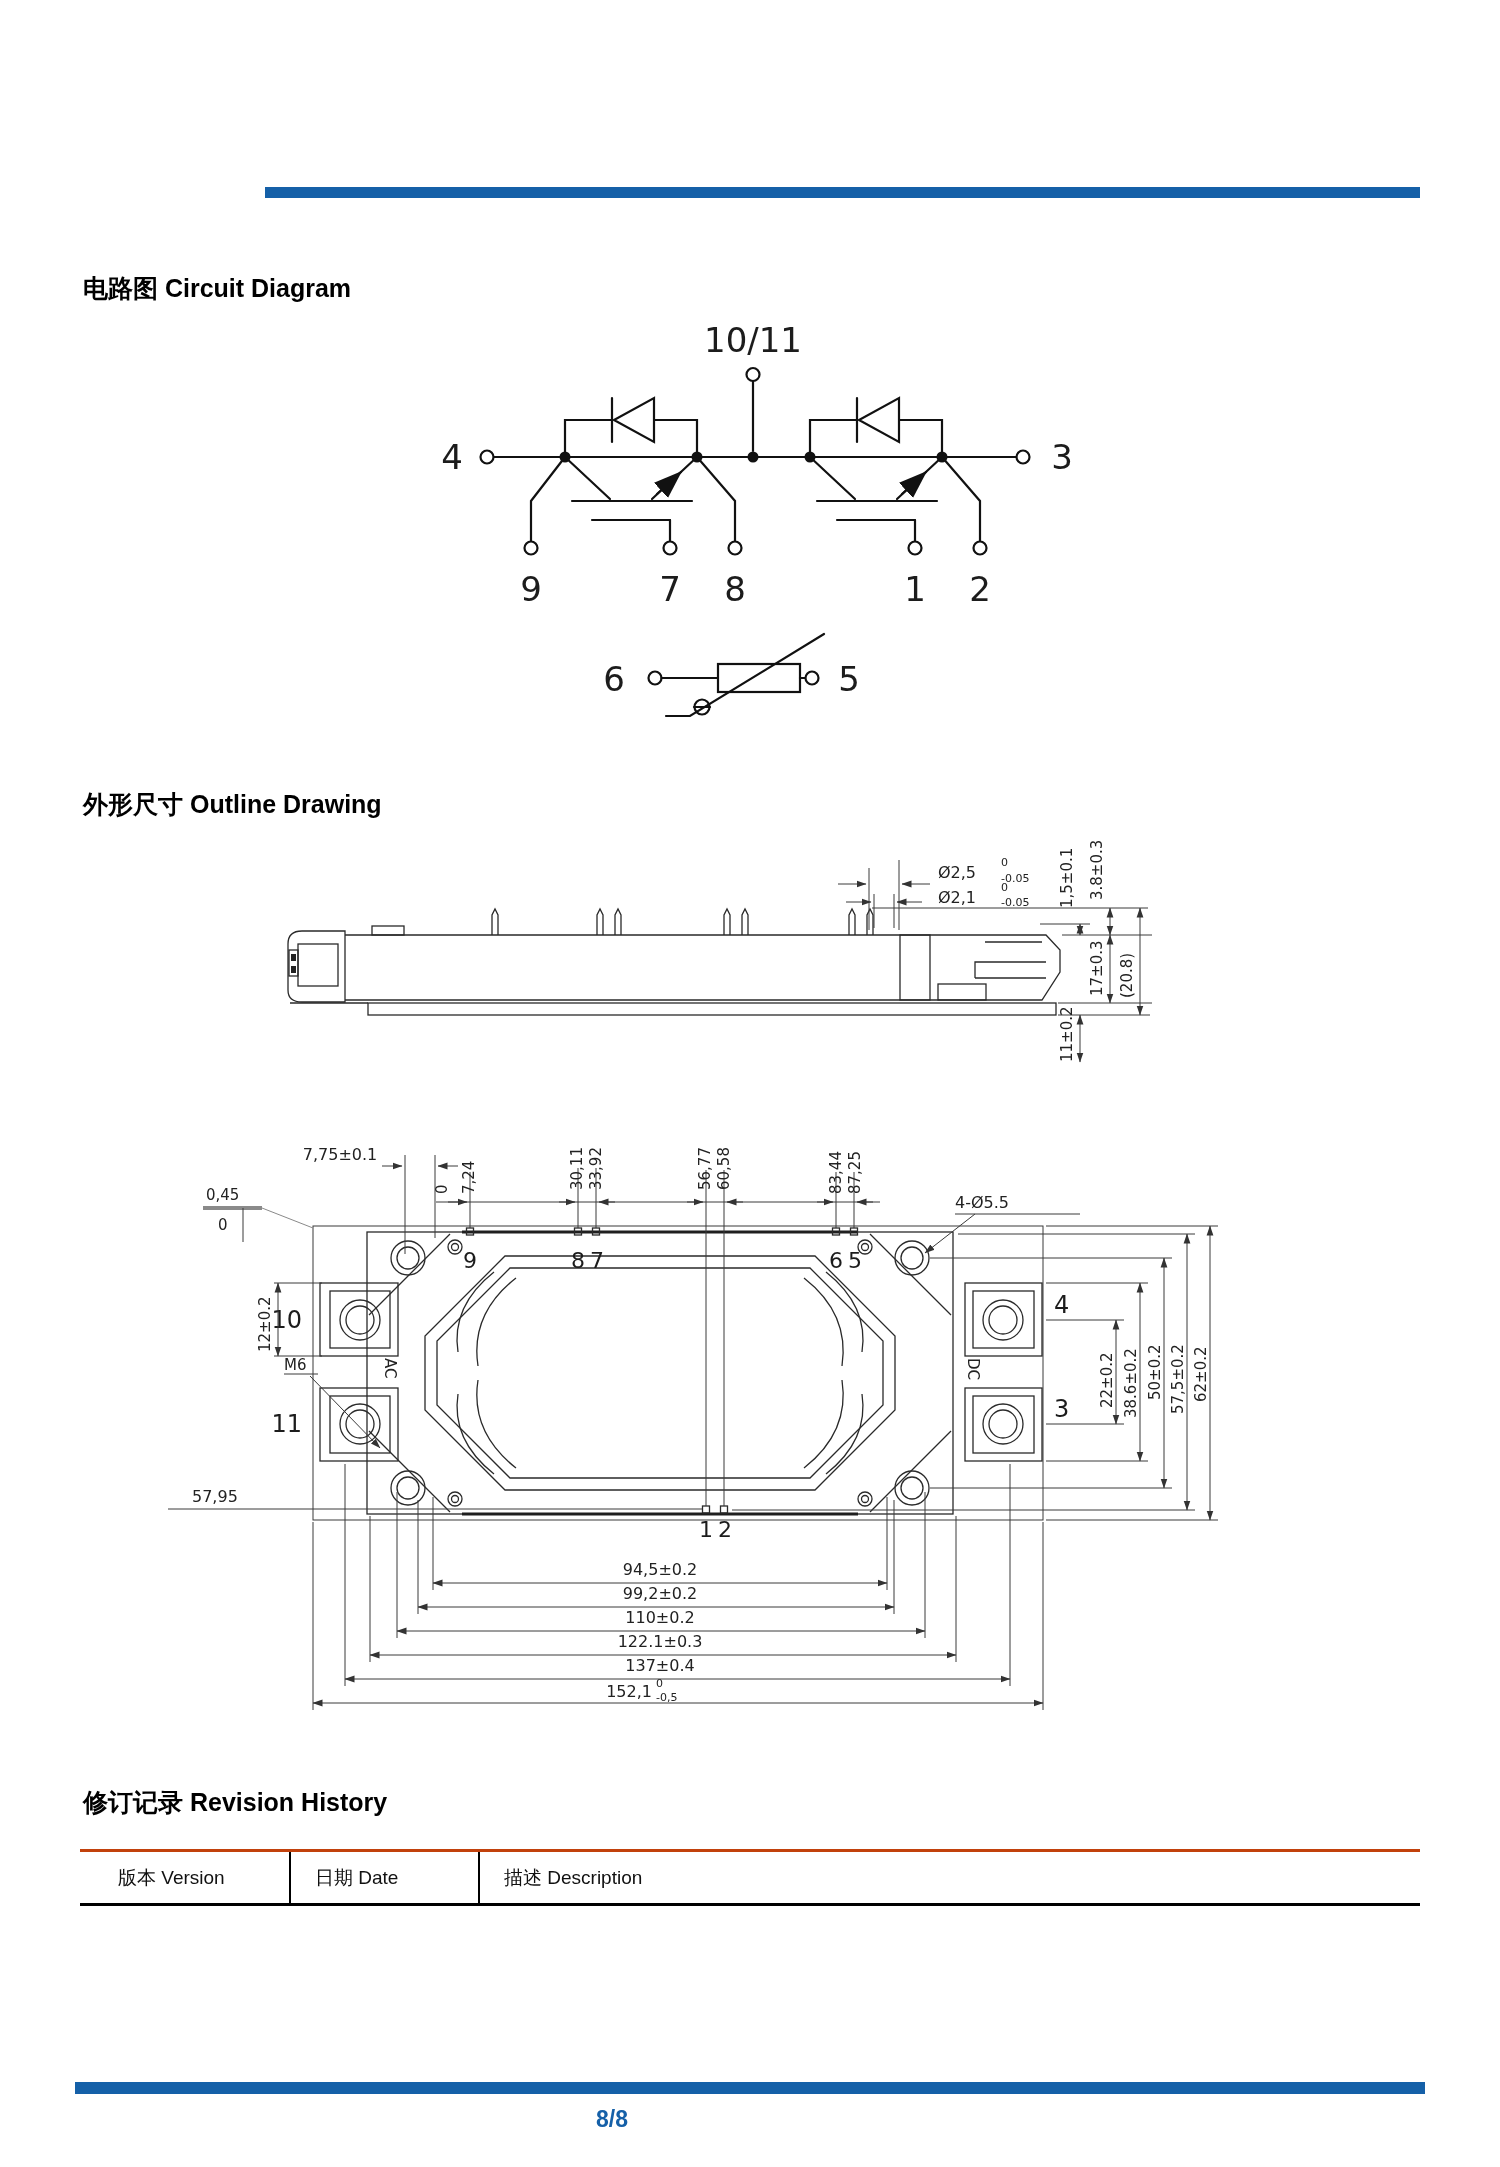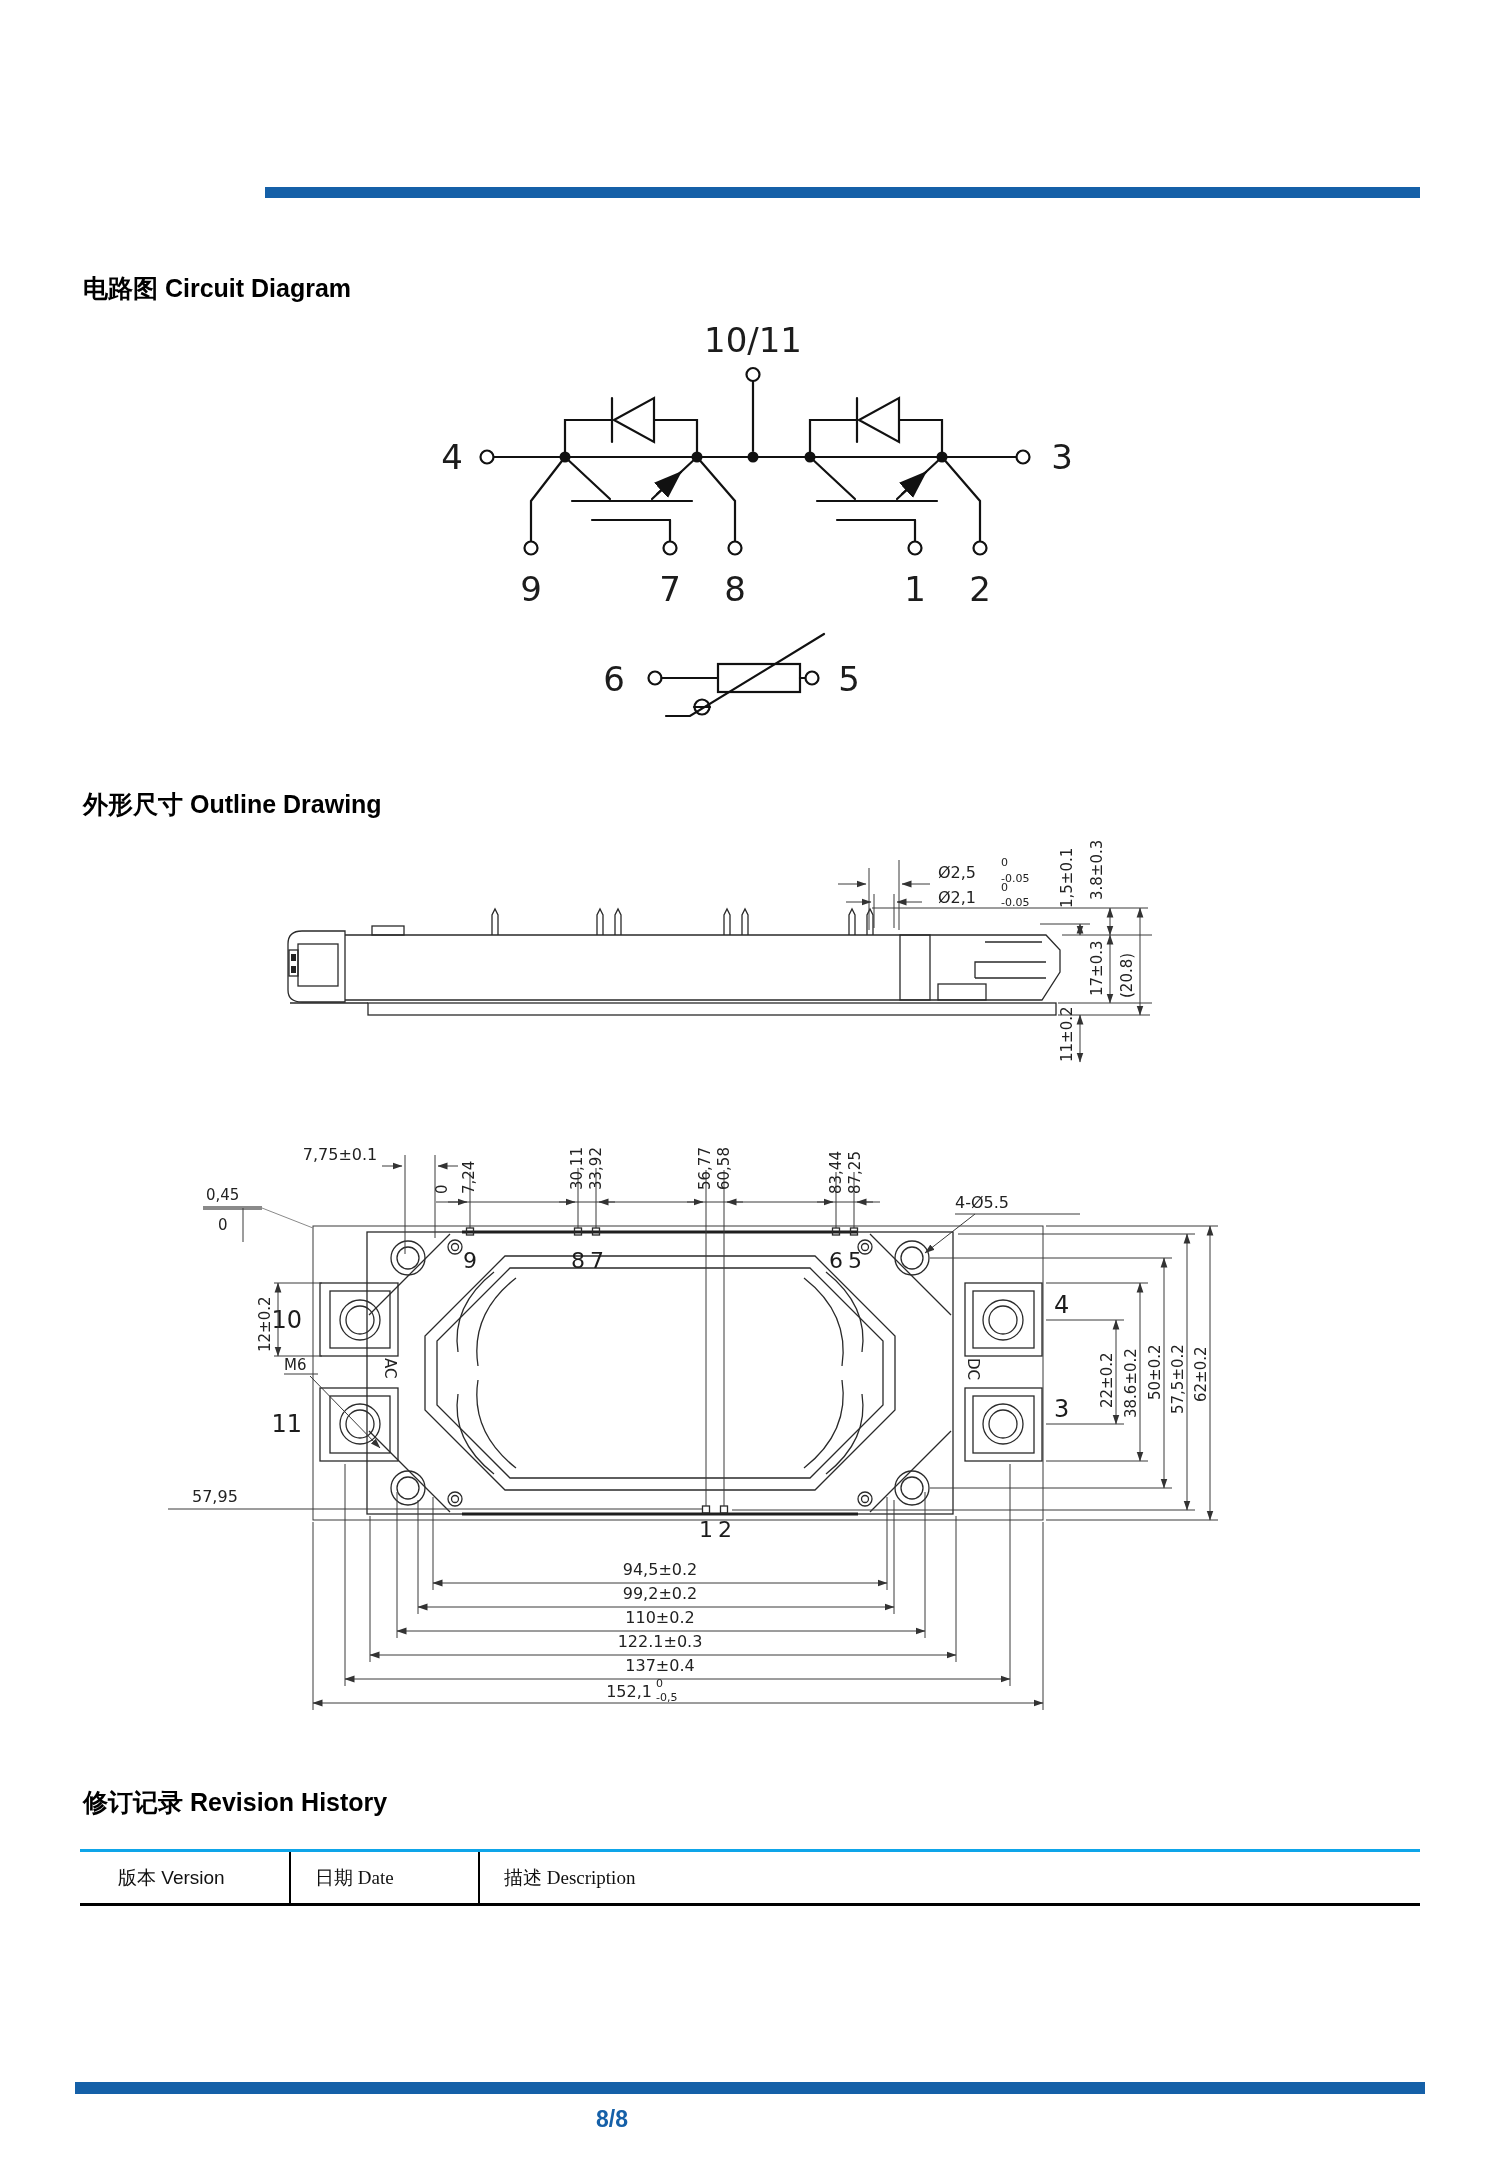--- a/index.html
+++ b/index.html
@@ -21,24 +21,24 @@
   .node{fill:#fff;stroke:#111;stroke-width:2.2;}
   text{fill:#1c1c1c;}
   .crtlab{font-size:34px;font-family:"DejaVu Sans",sans-serif;}
   .pinlab{font-size:22px;font-family:"DejaVu Sans",sans-serif;}
   .termlab{font-size:24px;font-family:"DejaVu Sans",sans-serif;}
   .dimtxt{font-size:15px;font-family:"DejaVu Sans",sans-serif;fill:#222;}
   .dimtxt2{font-size:16px;font-family:"DejaVu Sans",sans-serif;fill:#222;}
   .toltxt{font-size:11px;font-family:"DejaVu Sans",sans-serif;fill:#222;}
   table.rev{position:absolute;left:80px;top:1849px;width:1340px;border-collapse:collapse;
             font-size:19px;color:#111;table-layout:fixed;}
-  table.rev th,table.rev td{border-top:3px solid #0ea5e9;border-bottom:3px solid #000;
+  table.rev th,table.rev td{border-top:3px solid #c2410c;border-bottom:3px solid #000;
             text-align:left;font-weight:400;height:51px;padding:0 6px 0 24px;}
   table.rev th:first-child,table.rev td:first-child{padding-left:38px;}
-  table.rev td+td,table.rev th+th{border-left:2.5px solid #000;font-family:Liberation Serif, serif;}
+  table.rev td+td,table.rev th+th{border-left:2.5px solid #000;}
   .c1{width:210px;} .c2{width:189px;}
   .pagenum{position:absolute;left:0;top:2106px;width:1224px;text-align:center;
            color:var(--accent);font-weight:700;font-size:23px;}
 </style>
 </head>
 <body>
 
 <div class="page">
 
   <div class="rule top"></div>

